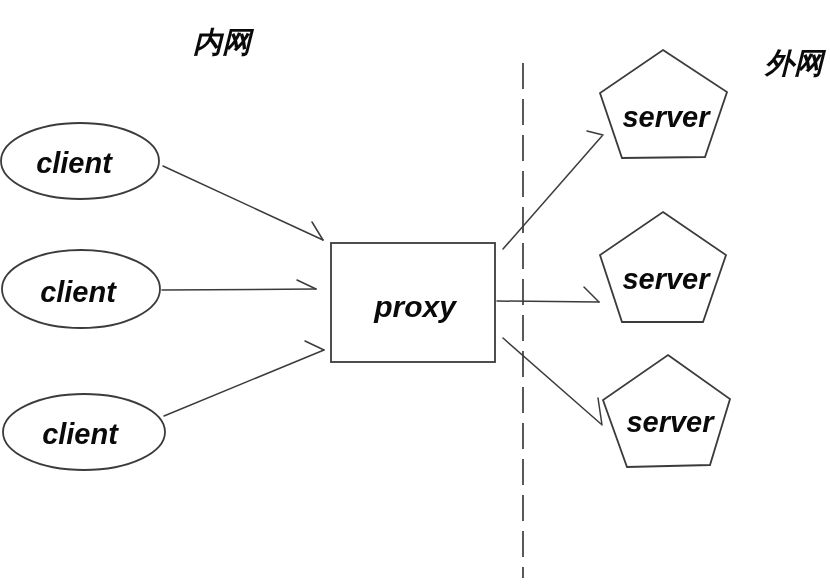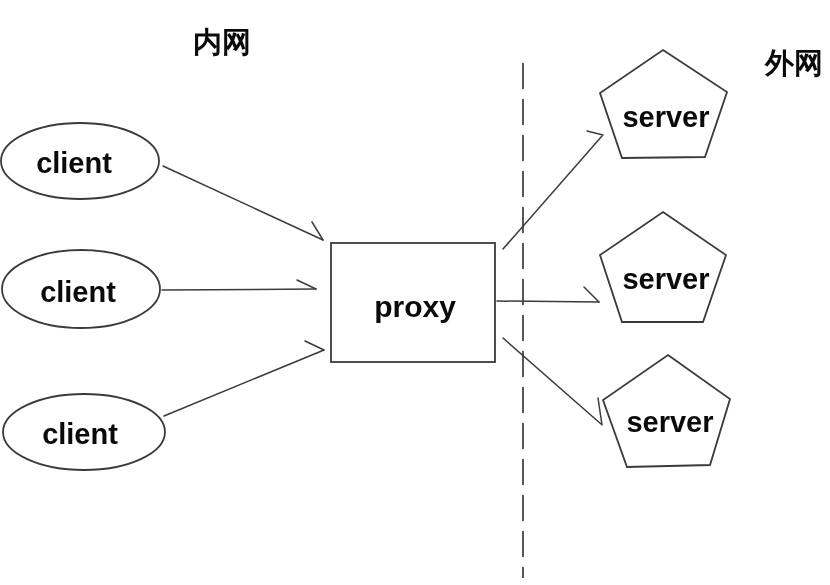--- a/index.html
+++ b/index.html
@@ -6,20 +6,21 @@
     margin: 0;
     padding: 0;
     background: #ffffff;
   }
   .canvas {
     position: relative;
     width: 830px;
     height: 585px;
     background: #ffffff;
     overflow: hidden;
+    font-style: italic;
   }
   svg { display: block; }
   text {
     font-family: "Liberation Sans", "DejaVu Sans", sans-serif;
     font-weight: bold;
     stroke: none;
   }
   .zone-label  { font-size: 29px; }
   .node-label  { font-size: 29px; }
   .proxy-label { font-size: 30px; }

